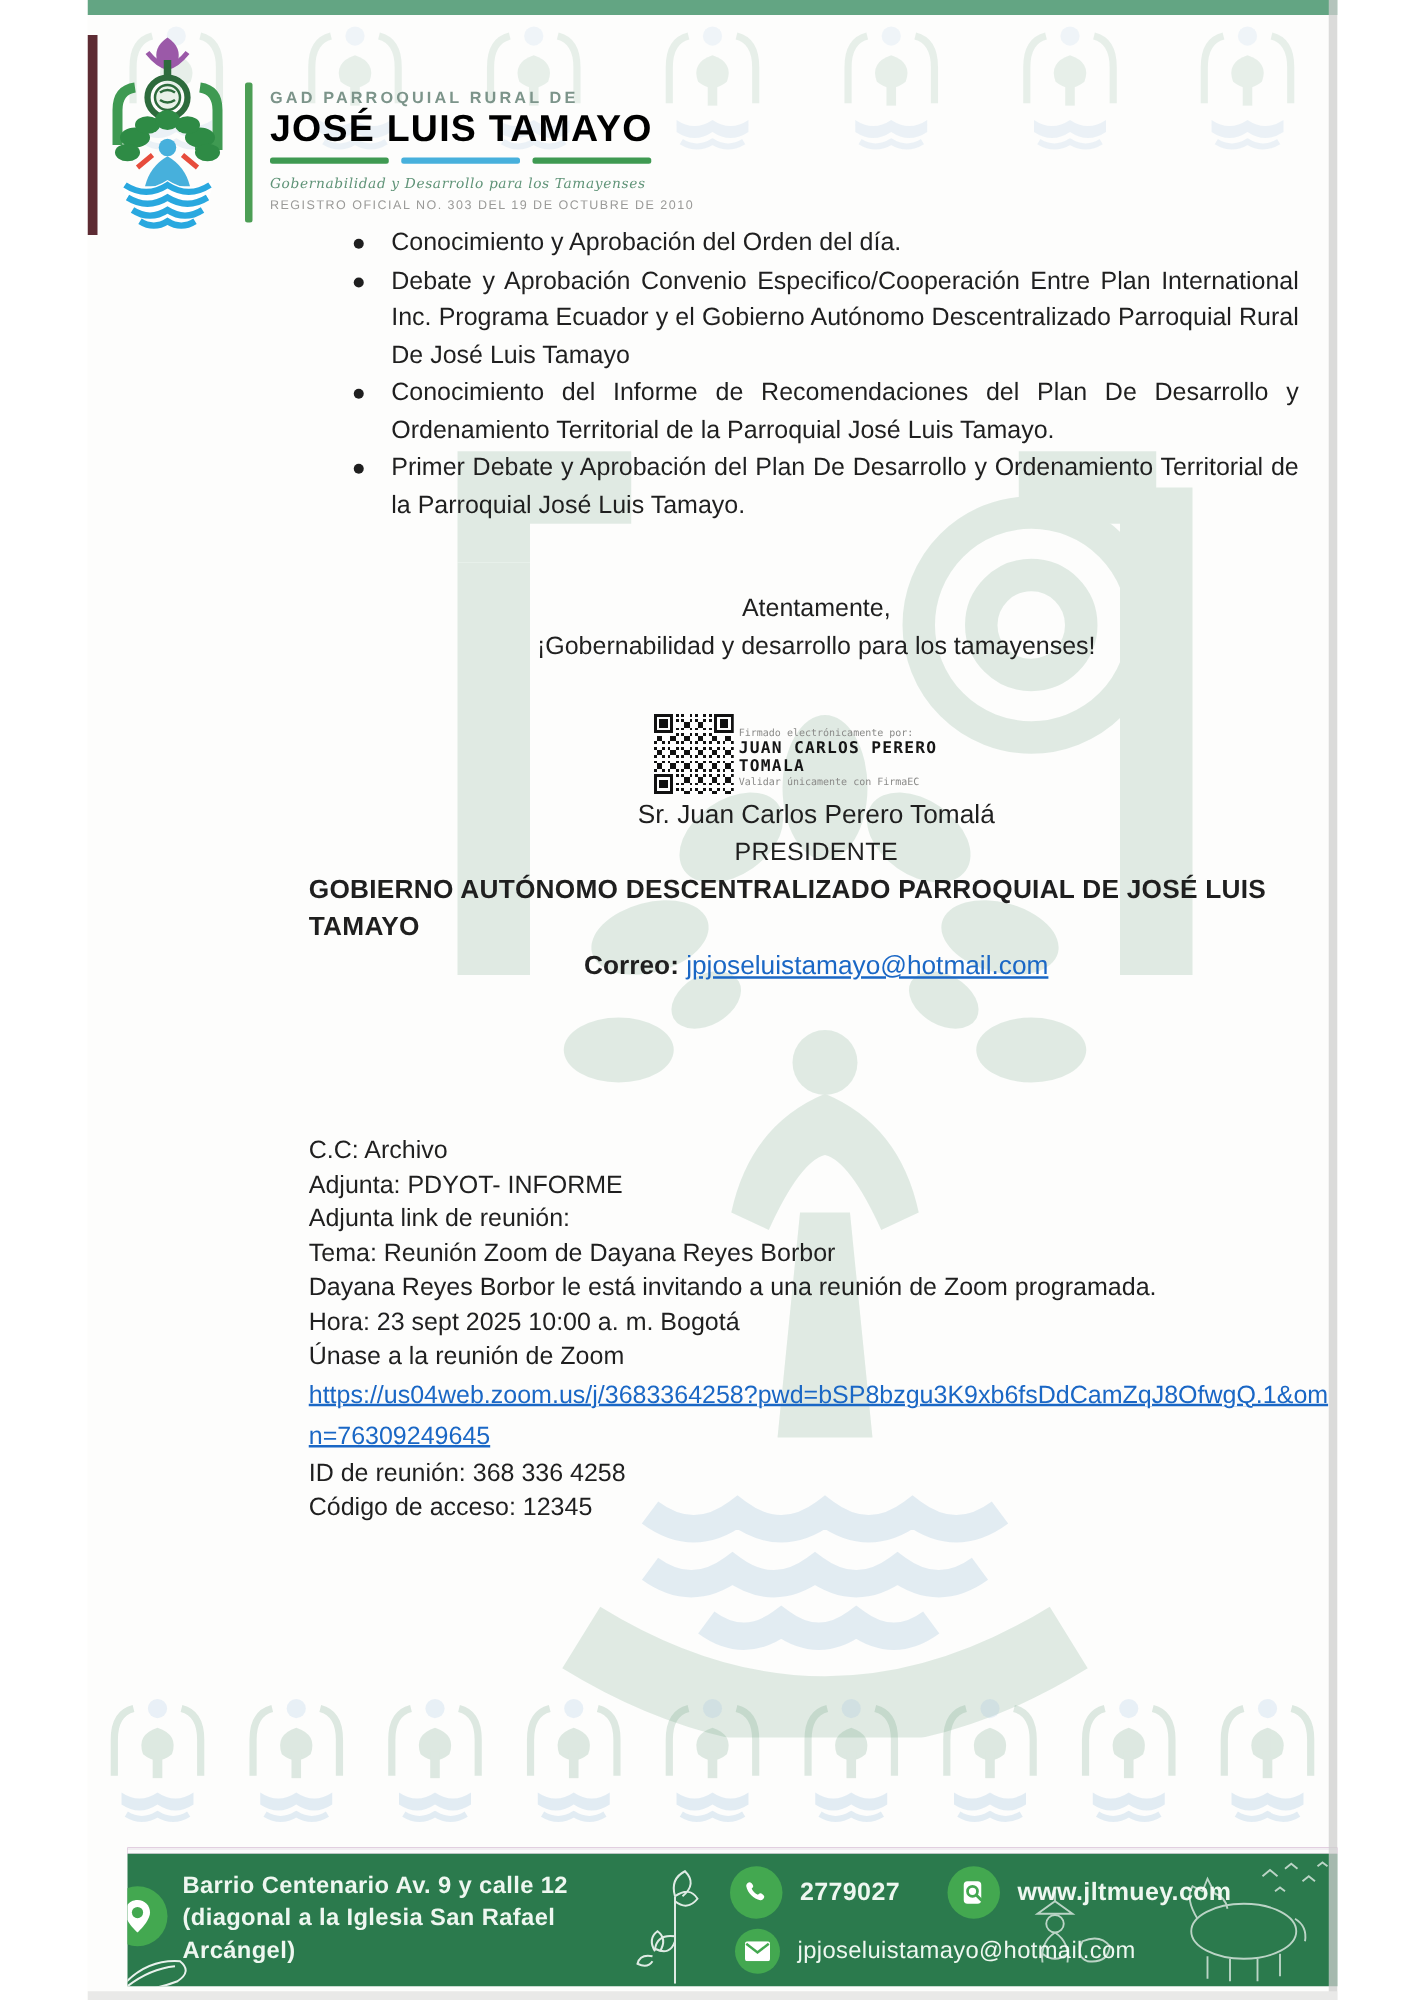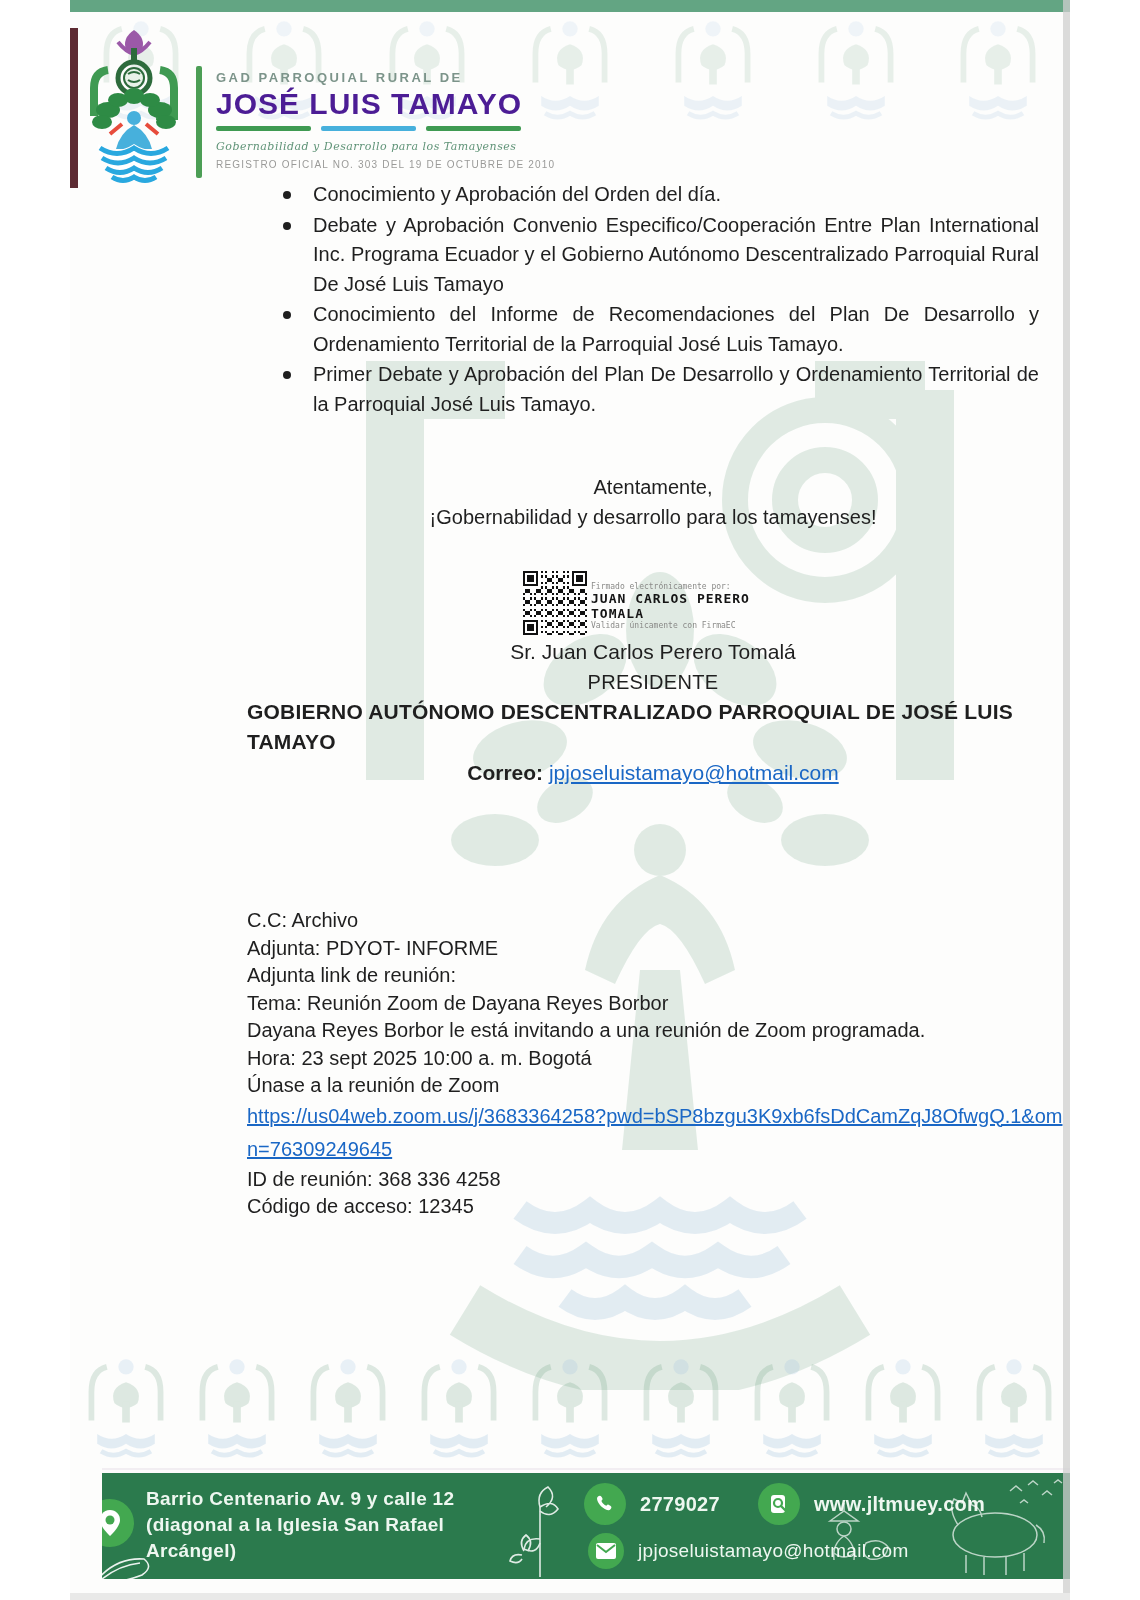--- a/index.html
+++ b/index.html
@@ -23,21 +23,21 @@
 
   
   .wm-center { position:absolute; top:330px; left:195px; width:790px; height:1060px; pointer-events:none; opacity:.16; }
 
   
   .header { position:absolute; top:26px; left:8px; display:flex; align-items:flex-start; }
   .logo { width:112px; height:158px; }
   .vbar { width:6px; height:112px; background:#4c9e55; margin:40px 14px 0 6px; border-radius:2px; }
   .header-text { padding-top:44px; }
   .org-super { font-size:13px; letter-spacing:2.5px; color:#7c948a; font-weight:bold; }
-  .org-name { font-size:30px; font-weight:bold; color:#4c1d95; letter-spacing:1px; margin-top:2px; }
+  .org-name { font-size:30px; font-weight:bold; color:#000000; letter-spacing:1px; margin-top:2px; }
   .rule-bars { display:flex; gap:10px; margin-top:5px; width:305px; }
   .rule-bars span { height:5px; border-radius:2px; flex:1; }
   .rule-bars .g { background:#3f9a52; }
   .rule-bars .b { background:#47b0dc; }
   .tagline { font-family:"DejaVu Serif", serif; font-style:italic; font-size:11px; color:#5f9377; margin-top:9px; letter-spacing:.5px; }
   .registro { font-size:10px; color:#9a9a98; letter-spacing:1.2px; margin-top:6px; }
 
   
   .doc-body { position:absolute; top:180px; left:177px; width:812px; color:#1f1f1f; }
   ul.agenda { list-style:none; margin-left:24px; width:768px; }
@@ -60,21 +60,21 @@
   .signer-title { text-align:center; font-size:20px; font-weight:normal; margin-top:7px; letter-spacing:.3px; }
   .signer-org { text-align:left; font-size:21px; font-weight:bold; line-height:30px; margin-top:3px; letter-spacing:.2px; }
   .correo-line { text-align:center; font-size:21px; margin-top:4px; }
   .correo-label { font-weight:bold; }
   a.doc-link { color:#1a67c5; text-decoration:underline; }
   .cc-block { margin-top:122px; font-size:20px; line-height:27.5px; }
   .cc-block .bold { font-weight:normal; }
   .cc-block .zoom-link { display:block; width:820px; word-break:break-all; line-height:33px; }
 
   
-  .footer { position:absolute; left:0; bottom:21px; width:100%;padding-left:32px; }
+  .footer { position:absolute; left:0; bottom:11px; width:100%;padding-left:32px; }
   .purple-line { height:5px; background:#a766a2; border-top:2px solid #f2eef2; border-bottom:3px solid #fbfbfb; }
   .green-band { position:relative; height:106px; background:#2b7a4d; overflow:hidden; color:#eef7f0; }
   .pin-badge { position:absolute; left:-16px; top:26px; width:48px; height:48px; border-radius:50%; background:#43a850; display:flex; align-items:center; justify-content:center; }
   .address { position:absolute; left:44px; top:13px; width:362px; font-size:19px; line-height:26px; font-weight:bold; letter-spacing:.3px; }
   .flower-art { position:absolute; left:398px; top:4px; width:80px; height:100px; opacity:.85; }
   .contact-grid { position:absolute; left:482px; top:10px; width:420px; }
   .contact-row { display:flex; align-items:center; margin-bottom:8px; }
   .cicon { width:42px; height:42px; border-radius:50%; background:#43a850; display:flex; align-items:center; justify-content:center; flex:0 0 42px; }
   .cicon.small { width:36px; height:36px; flex-basis:36px; margin-left:4px; }
   .ctext { font-size:20px; font-weight:bold; margin-left:14px; letter-spacing:.3px; }

